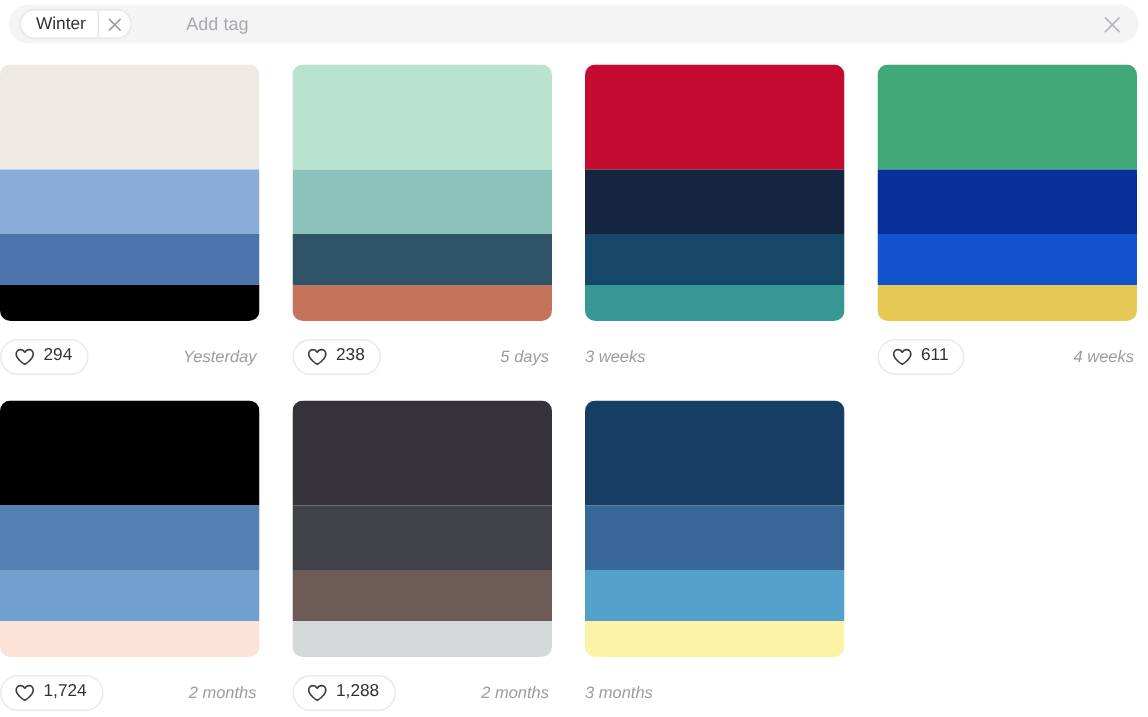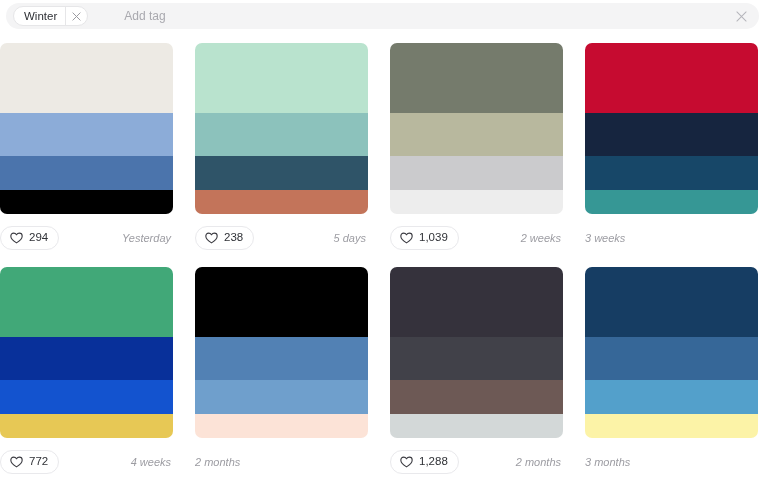--- a/index.html
+++ b/index.html
@@ -208,37 +208,20 @@
             <svg class="heart-icon" width="13" height="12" viewBox="0 0 16 14" fill="none" stroke="currentColor" stroke-width="1.35" stroke-linejoin="round">
               <path d="M8 13 C8 13 1 9.1 1 4.6 C1 2.4 2.6 1 4.5 1 C6 1 7.3 1.9 8 3.1 C8.7 1.9 10 1 11.5 1 C13.4 1 15 2.4 15 4.6 C15 9.1 8 13 8 13 Z"></path>
             </svg>
             <span class="like-count">238</span>
           </div>
           <span class="timestamp">5 days</span>
         </div>
       </div>
       <div class="card">
         <div class="swatches">
-          <div class="stripe" style="background: rgb(117, 123, 108); height: 70.11px;"></div>
-          <div class="stripe" style="background: rgb(184, 184, 158); height: 42.75px;"></div>
-          <div class="stripe" style="background: rgb(203, 203, 205); height: 34.2px;"></div>
-          <div class="stripe" style="background: rgb(237, 237, 237); height: 23.94px;"></div>
-        </div>
-        <div class="card-footer">
-          <div class="like-pill">
-            <svg class="heart-icon" width="13" height="12" viewBox="0 0 16 14" fill="none" stroke="currentColor" stroke-width="1.35" stroke-linejoin="round">
-              <path d="M8 13 C8 13 1 9.1 1 4.6 C1 2.4 2.6 1 4.5 1 C6 1 7.3 1.9 8 3.1 C8.7 1.9 10 1 11.5 1 C13.4 1 15 2.4 15 4.6 C15 9.1 8 13 8 13 Z"></path>
-            </svg>
-            <span class="like-count">1,039</span>
-          </div>
-          <span class="timestamp">2 weeks</span>
-        </div>
-      </div>
-      <div class="card">
-        <div class="swatches">
           <div class="stripe" style="background: rgb(198, 11, 48); height: 70.11px;"></div>
           <div class="stripe" style="background: rgb(22, 37, 63); height: 42.75px;"></div>
           <div class="stripe" style="background: rgb(23, 71, 104); height: 34.2px;"></div>
           <div class="stripe" style="background: rgb(54, 151, 149); height: 23.94px;"></div>
         </div>
         <div class="card-footer">
           <span class="timestamp">3 weeks</span>
         </div>
       </div>
       <div class="card">
@@ -246,33 +229,39 @@
           <div class="stripe" style="background: rgb(65, 168, 120); height: 70.11px;"></div>
           <div class="stripe" style="background: rgb(8, 48, 154); height: 42.75px;"></div>
           <div class="stripe" style="background: rgb(19, 83, 207); height: 34.2px;"></div>
           <div class="stripe" style="background: rgb(231, 200, 85); height: 23.94px;"></div>
         </div>
         <div class="card-footer">
           <div class="like-pill">
             <svg class="heart-icon" width="13" height="12" viewBox="0 0 16 14" fill="none" stroke="currentColor" stroke-width="1.35" stroke-linejoin="round">
               <path d="M8 13 C8 13 1 9.1 1 4.6 C1 2.4 2.6 1 4.5 1 C6 1 7.3 1.9 8 3.1 C8.7 1.9 10 1 11.5 1 C13.4 1 15 2.4 15 4.6 C15 9.1 8 13 8 13 Z"></path>
             </svg>
-            <span class="like-count">772</span>
+            <span class="like-count">611</span>
           </div>
           <span class="timestamp">4 weeks</span>
         </div>
       </div>
       <div class="card">
         <div class="swatches">
           <div class="stripe" style="background: rgb(0, 0, 0); height: 70.11px;"></div>
           <div class="stripe" style="background: rgb(82, 129, 180); height: 42.75px;"></div>
           <div class="stripe" style="background: rgb(111, 159, 204); height: 34.2px;"></div>
           <div class="stripe" style="background: rgb(252, 227, 215); height: 23.94px;"></div>
         </div>
         <div class="card-footer">
+          <div class="like-pill">
+            <svg class="heart-icon" width="13" height="12" viewBox="0 0 16 14" fill="none" stroke="currentColor" stroke-width="1.35" stroke-linejoin="round">
+              <path d="M8 13 C8 13 1 9.1 1 4.6 C1 2.4 2.6 1 4.5 1 C6 1 7.3 1.9 8 3.1 C8.7 1.9 10 1 11.5 1 C13.4 1 15 2.4 15 4.6 C15 9.1 8 13 8 13 Z"></path>
+            </svg>
+            <span class="like-count">1,724</span>
+          </div>
           <span class="timestamp">2 months</span>
         </div>
       </div>
       <div class="card">
         <div class="swatches">
           <div class="stripe" style="background: rgb(53, 50, 60); height: 70.11px;"></div>
           <div class="stripe" style="background: rgb(65, 65, 73); height: 42.75px;"></div>
           <div class="stripe" style="background: rgb(109, 89, 85); height: 34.2px;"></div>
           <div class="stripe" style="background: rgb(211, 216, 216); height: 23.94px;"></div>
         </div>

